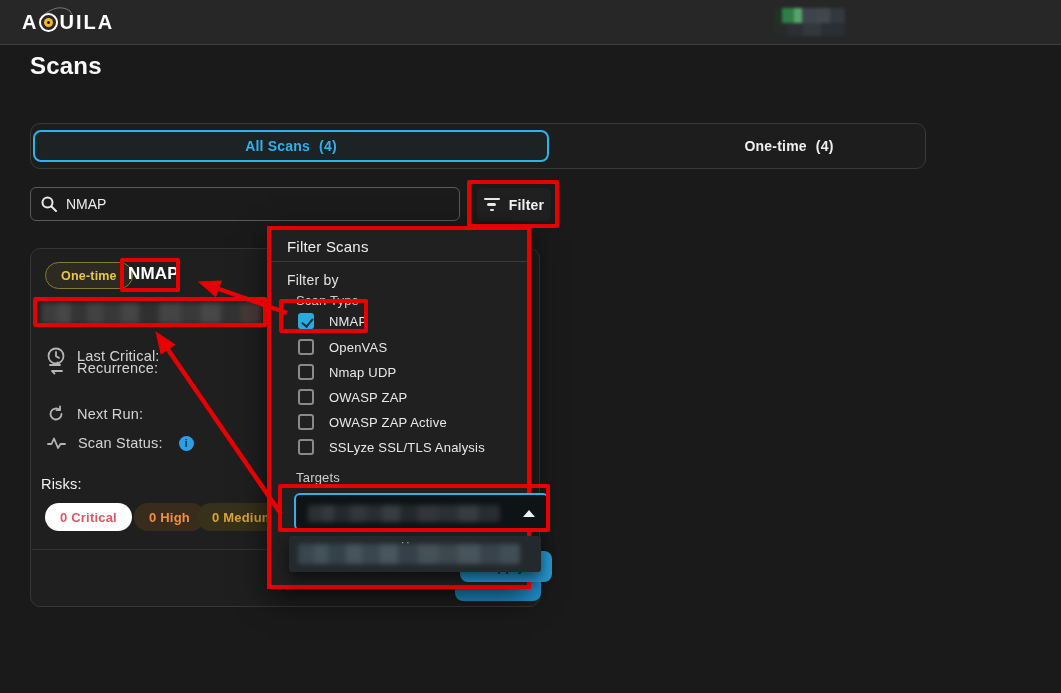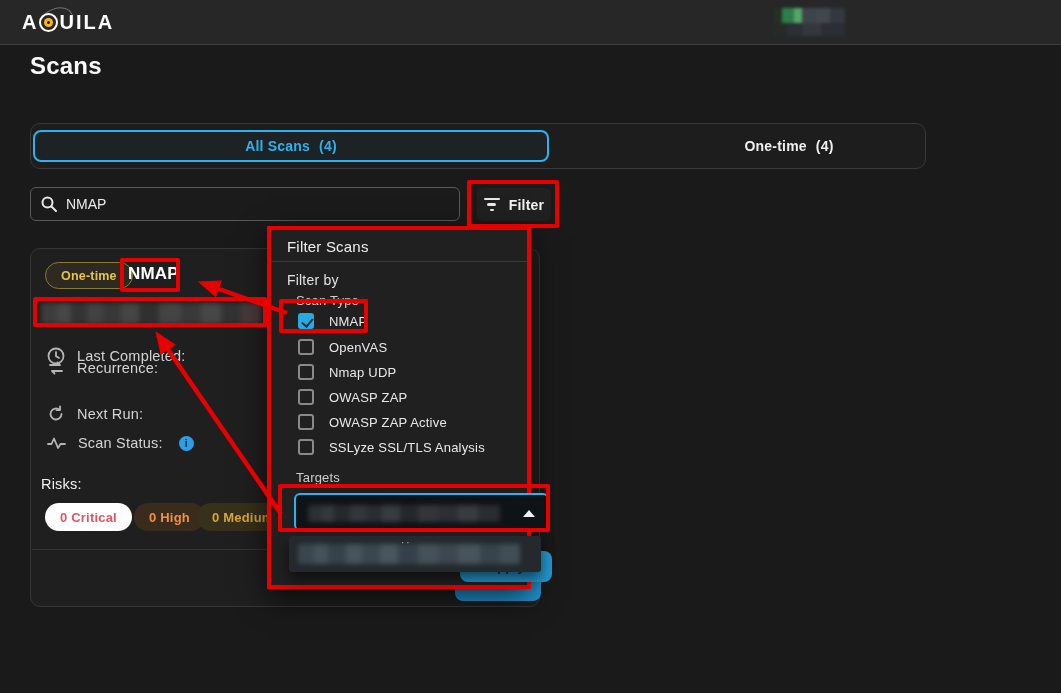--- a/index.html
+++ b/index.html
@@ -171,21 +171,21 @@
   <div class="card">
     <div class="type-badge">One-time</div>
     <div class="card-title">NMAP</div>
     <div class="card-target blur-strip"></div>
 
     <div class="detail-row" style="top:98px;">
       <svg width="18" height="18" viewBox="0 0 18 18">
         <circle cx="9" cy="9" r="7.5" fill="none" stroke="#b5b5b5" stroke-width="1.8"></circle>
         <path d="M9 5v4.3l3 1.6" fill="none" stroke="#b5b5b5" stroke-width="1.8" stroke-linecap="round"></path>
       </svg>
-      <span>Last Completed:</span>
+      <span>Last Critical:</span>
     </div>
     <div class="detail-row" style="top:110px;">
       <svg width="18" height="18" viewBox="0 0 18 18">
         <path d="M3 6h10l-2.5-2.5M15 12H5l2.5 2.5" fill="none" stroke="#b5b5b5" stroke-width="1.8" stroke-linecap="round" stroke-linejoin="round"></path>
       </svg>
       <span>Recurrence:</span>
     </div>
     <div class="detail-row" style="top:156px;">
       <svg width="18" height="18" viewBox="0 0 18 18">
         <path d="M14.5 9a5.5 5.5 0 1 1-1.8-4.1" fill="none" stroke="#b5b5b5" stroke-width="1.8" stroke-linecap="round"></path>

